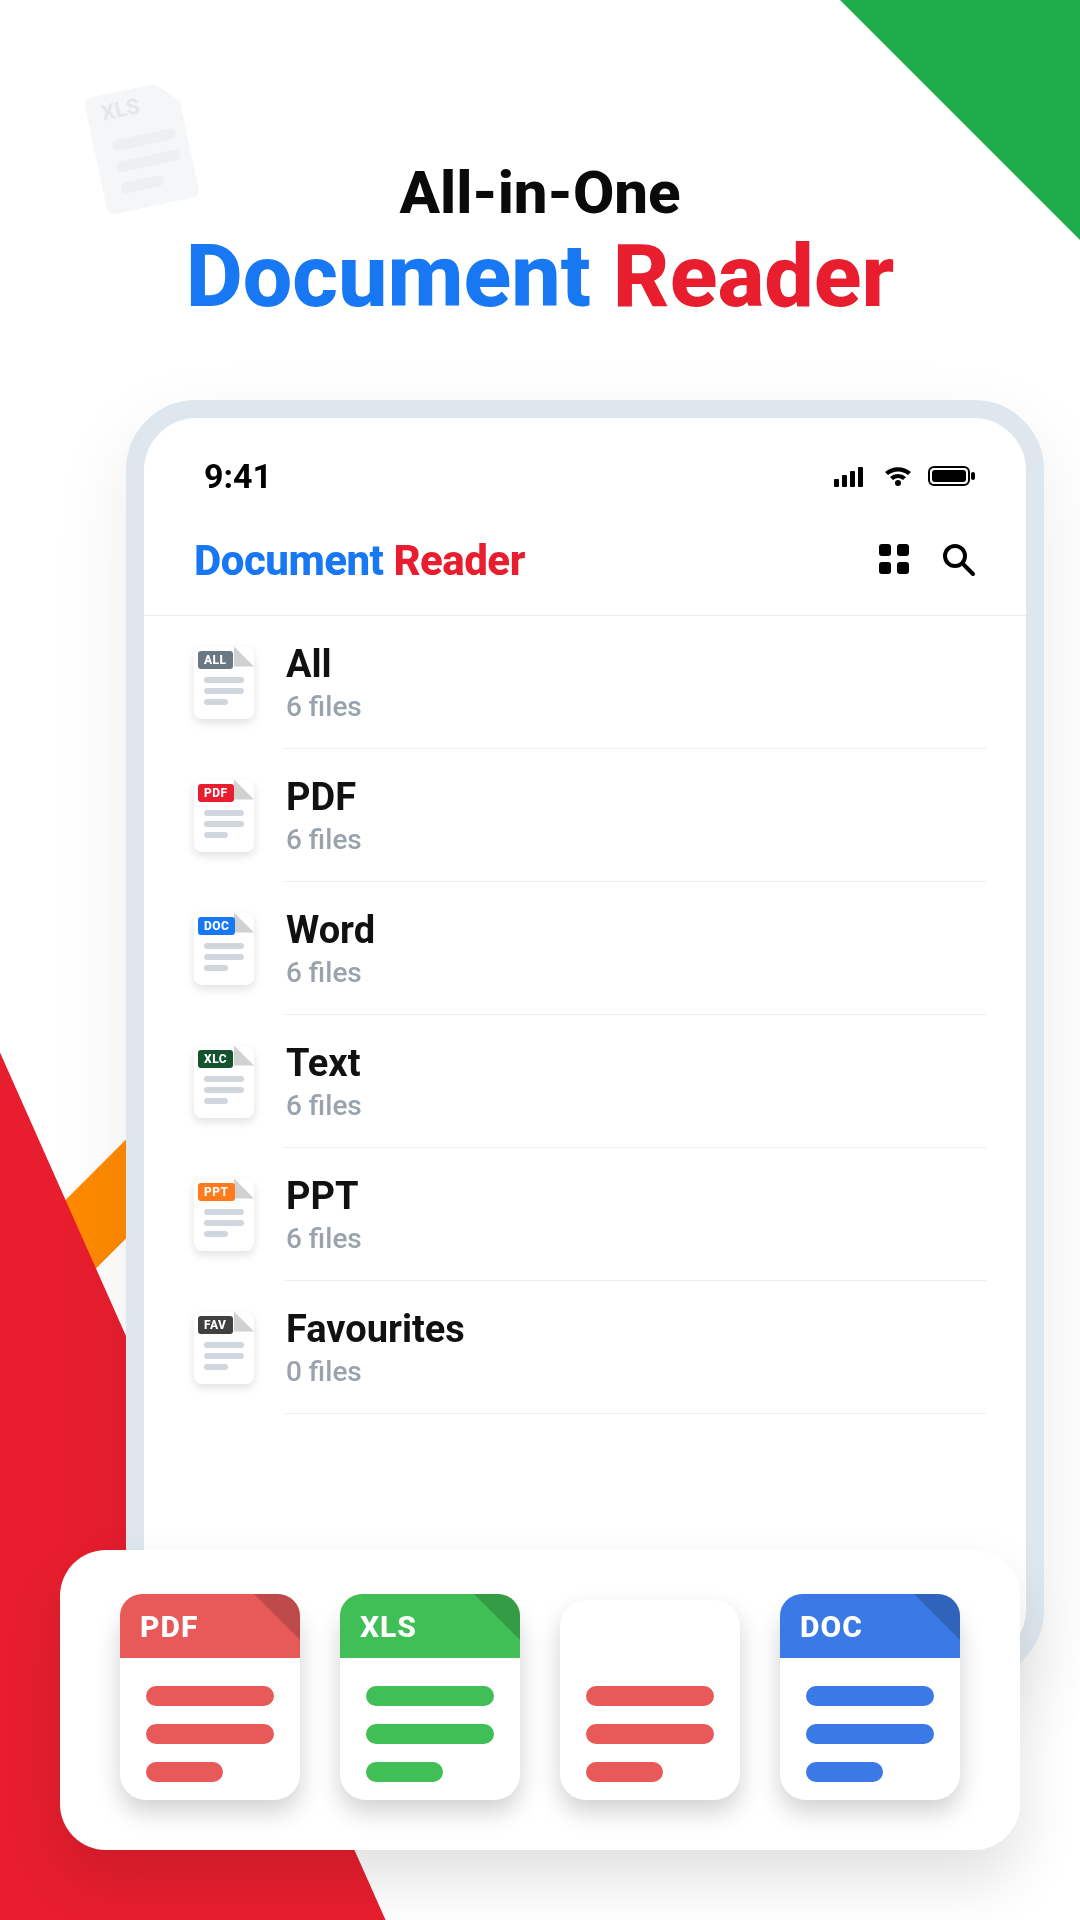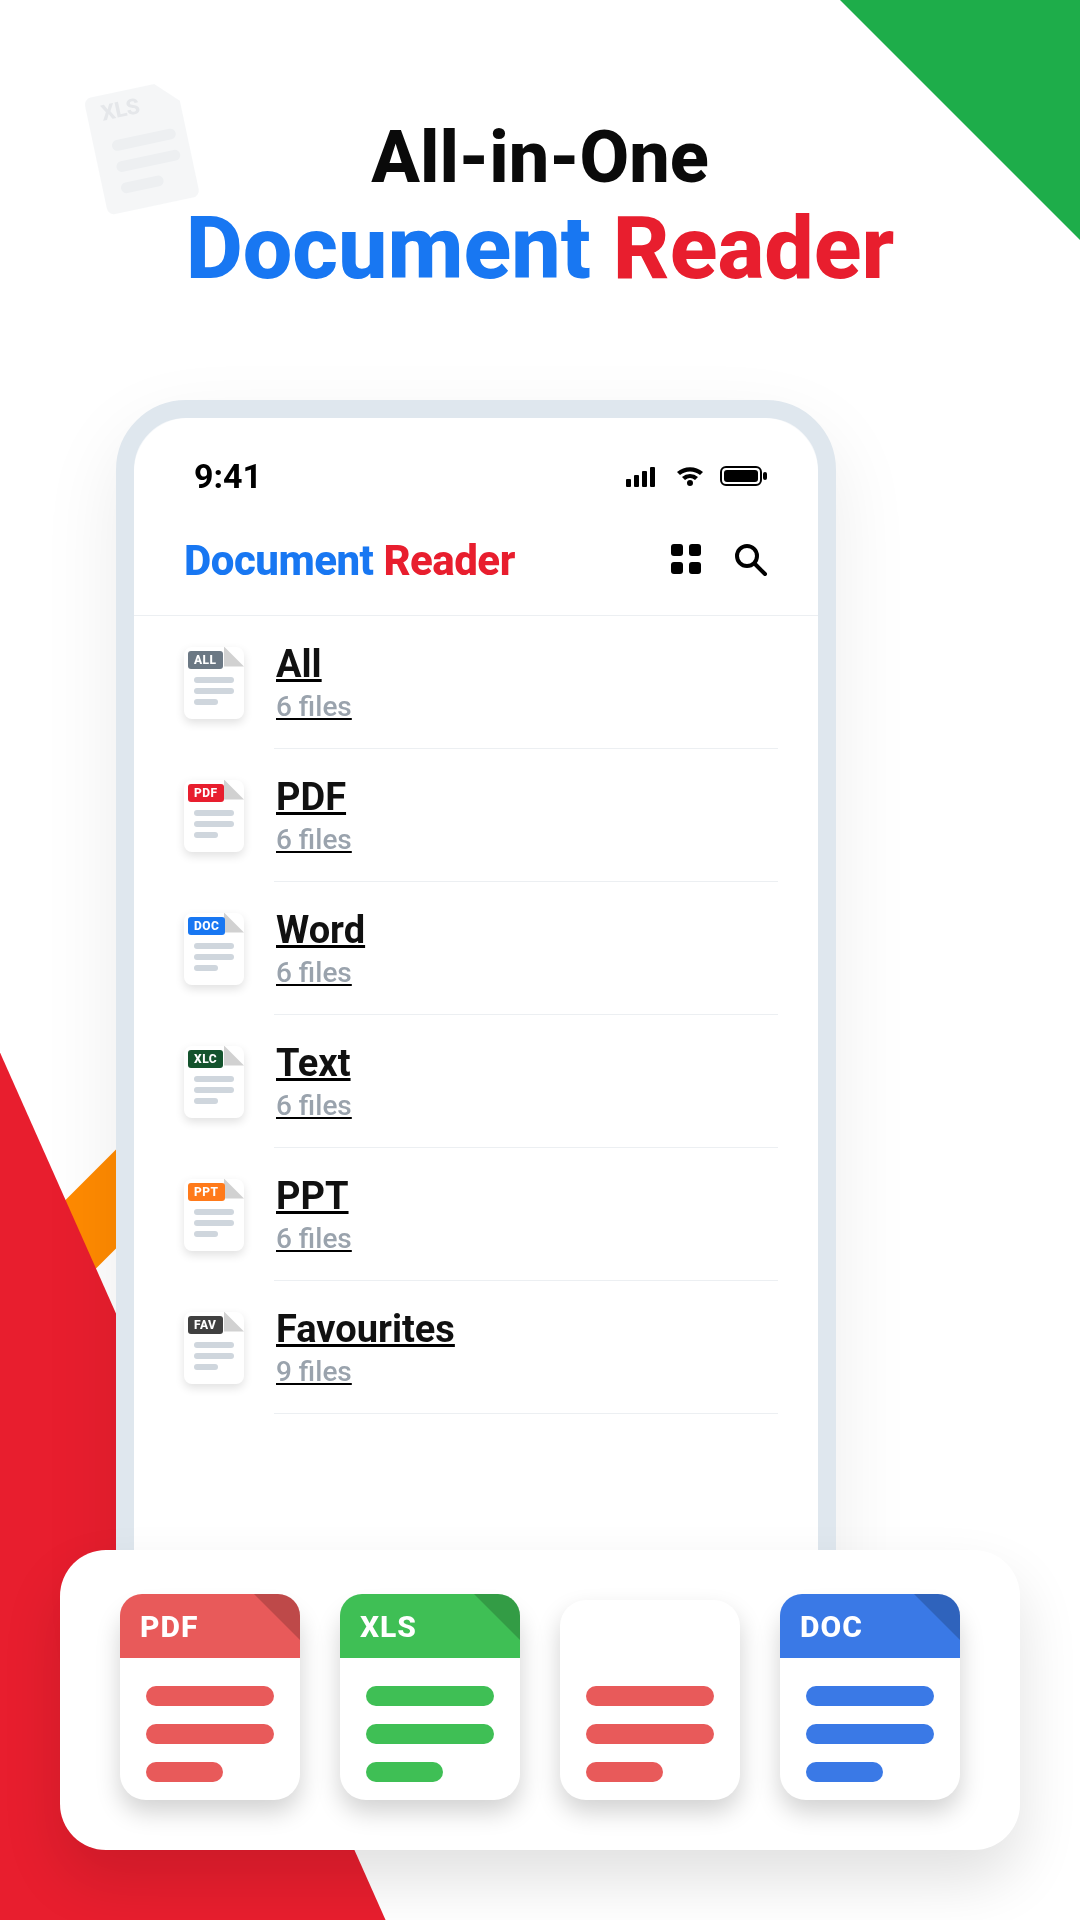--- a/index.html
+++ b/index.html
@@ -56,31 +56,31 @@
   }
 
   
   .headline {
     position: absolute;
     top: 120px; left: 0; right: 0;
     text-align: center;
     font-weight: 800;
     line-height: 1.05;
   }
-  .headline .line1 { font-size: 72px; color: #0a0a0a; }
+  .headline .line1 { font-size: 60px; color: #0a0a0a; margin-top: 41px; }
   .headline .line2 { font-size: 88px; margin-top: 6px; }
   .headline .blue  { color: #1877f2; }
   .headline .red   { color: #e81e2e; }
 
   
   .phone {
     position: absolute;
     top: 400px;
-    left: 116px;
-    width: 720px;
+    left: 126px;
+    width: 918px;
     height: 1280px;
     background: #f6f8fa;
     border-radius: 70px;
     border: 18px solid #dfe7ee;
     box-shadow: 0 30px 80px rgba(0,0,0,0.08);
     overflow: hidden;
   }
   .phone-inner {
     position: absolute;
     inset: 0;
@@ -132,21 +132,21 @@
     margin-left: 80px;
   }
   .row:first-child { margin-left: 0; padding-left: 50px; }
   .row .icon-wrap {
     width: 62px; height: 72px;
     flex-shrink: 0;
     margin-left: -80px;
   }
   .row:first-child .icon-wrap { margin-left: 0; }
   
-  .row { margin-left: 0; border-bottom: none; position: relative; text-decoration: underline; }
+  .row { margin-left: 0; border-bottom: none; position: relative; }
   .row .icon-wrap { margin-left: 0; }
   .row::after {
     content: "";
     position: absolute;
     left: 140px; right: 40px; bottom: 0;
     height: 1px;
     background: #eceff2;
   }
   .row-text { display: flex; flex-direction: column; gap: 4px; }
   .row-title { font-size: 38px; font-weight: 700; color: #111; }
@@ -416,21 +416,21 @@
               <div class="tag" style="background:#404040">FAV</div>
               <div class="body">
                 <span></span>
                 <span></span>
                 <span style="width:60%"></span>
               </div>
             </div>
           </div>
           <div class="row-text">
             <div class="row-title">Favourites</div>
-            <div class="row-sub">9 files</div>
+            <div class="row-sub">0 files</div>
           </div>
         </div>
       </div>
 
   </div>
 </div>
 
 <div class="bottom-card" id="bottom-card">
     <div class="big-icon">
       <div class="sheet"></div>

